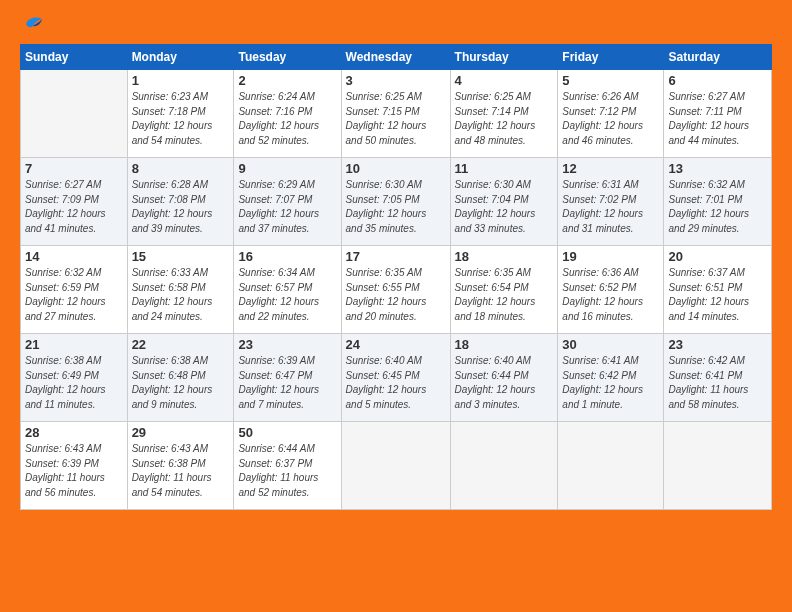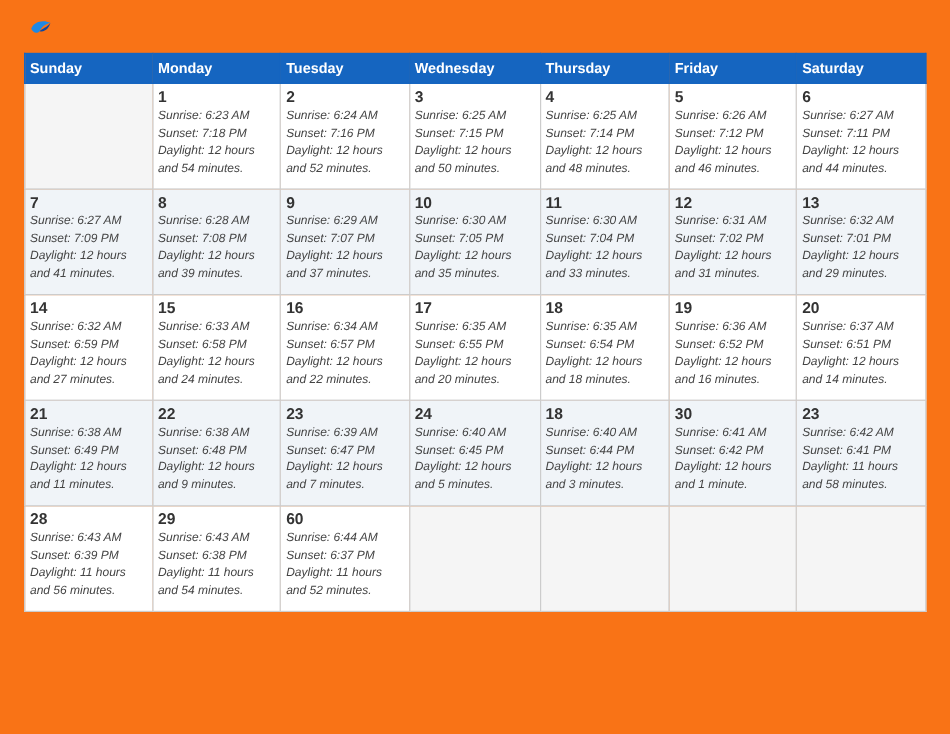--- a/index.html
+++ b/index.html
@@ -249,21 +249,21 @@
         <tr>
           <td>
             <span class="day-number">28</span>
             <div class="day-info">Sunrise: 6:43 AM<br>Sunset: 6:39 PM<br>Daylight: 11 hours and 56 minutes.</div>
           </td>
           <td>
             <span class="day-number">29</span>
             <div class="day-info">Sunrise: 6:43 AM<br>Sunset: 6:38 PM<br>Daylight: 11 hours and 54 minutes.</div>
           </td>
           <td>
-            <span class="day-number">60</span>
+            <span class="day-number">50</span>
             <div class="day-info">Sunrise: 6:44 AM<br>Sunset: 6:37 PM<br>Daylight: 11 hours and 52 minutes.</div>
           </td>
           <td class="empty"></td>
           <td class="empty"></td>
           <td class="empty"></td>
           <td class="empty"></td>
         </tr>
       </tbody>
   </table>
 </div>

